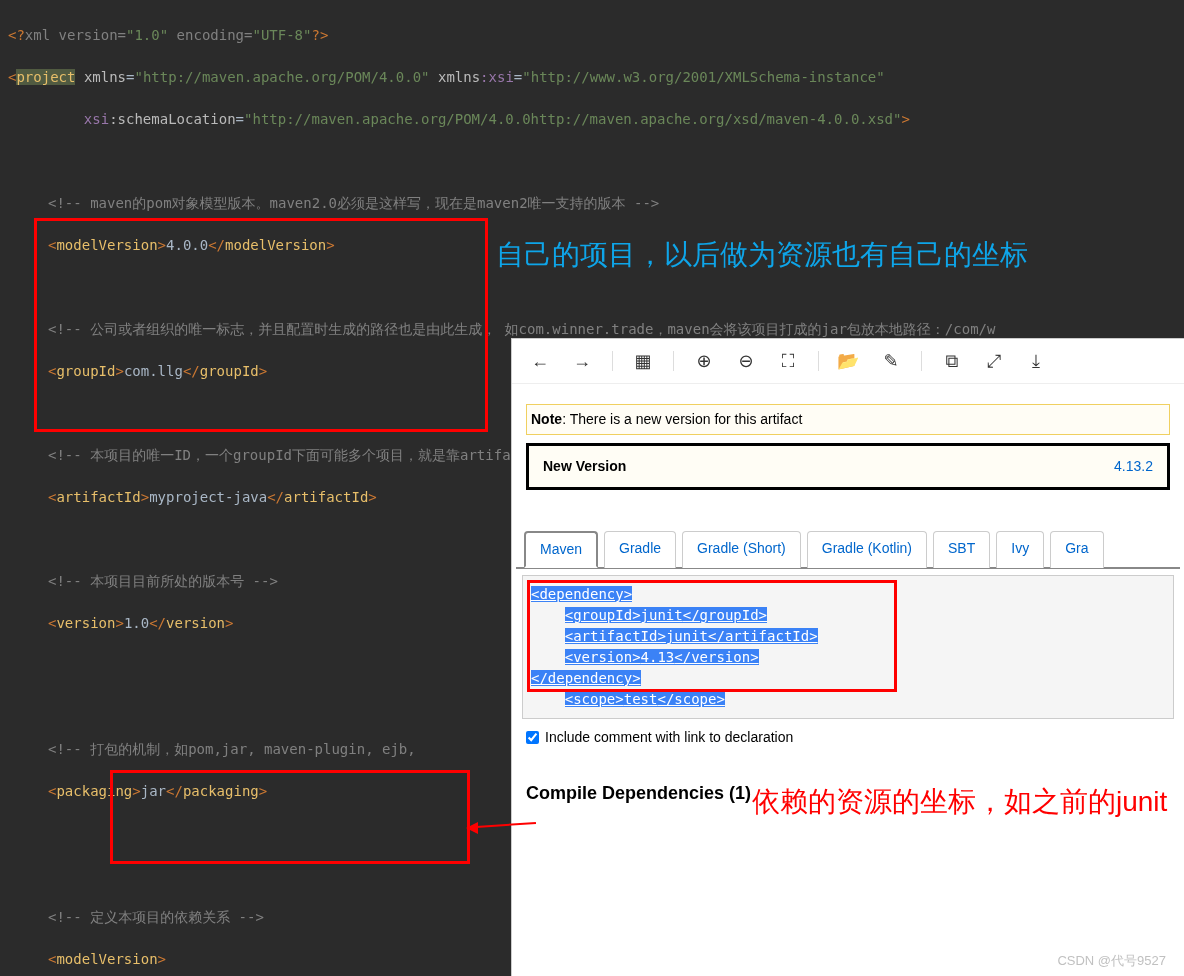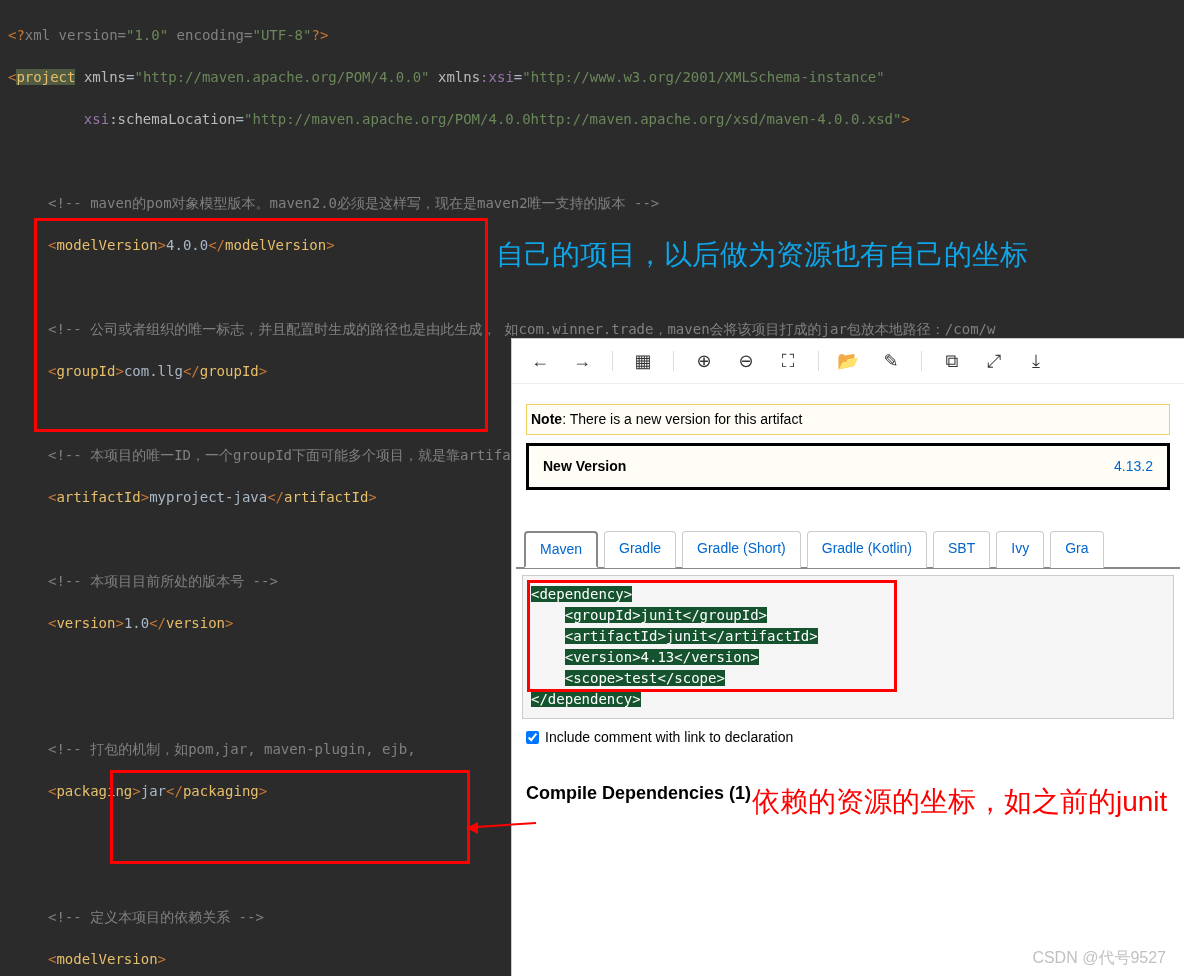--- a/index.html
+++ b/index.html
@@ -143,21 +143,21 @@
 .snippet-box {
   margin: 6px 10px;
   background: #f5f5f5;
   border: 1px solid #ccc;
   padding: 8px;
   font-family: 'Consolas', monospace;
   font-size: 14px;
   line-height: 1.5;
   position: relative;
 }
-.sel-bg { background: #14532d; color: #fff; }
+.sel-bg { background: #3b82f6; color: #fff; text-decoration: underline; }
 .snippet-inner-box {
   position: absolute;
   border: 3px solid #ff0000;
   top: 4px;
   left: 4px;
   width: 370px;
   height: 112px;
 }
 .checkbox-row {
   display: flex;
@@ -168,21 +168,21 @@
 .compile-title {
   margin: 32px 14px 0 14px;
   font-size: 18px;
   font-weight: bold;
 }
 .watermark {
   position: absolute;
   bottom: 6px;
   right: 18px;
   color: rgba(150,150,150,0.6);
-  font-size: 16px;
+  font-size: 13px;
   font-family: Arial, sans-serif;
   z-index: 20;
 }
 </style>
 </head>
 <body>
 
 <div class="code-area">
 <div class="line"><span class="xml-decl"><span class="tag-punct">&lt;?</span>xml version=<span class="attr-val">"1.0"</span> encoding=<span class="attr-val">"UTF-8"</span><span class="tag-punct">?&gt;</span></span></div>
 <div class="line"><span class="tag-punct">&lt;</span><span class="tag-name highlight-tag">project</span> <span class="attr-name">xmlns</span>=<span class="attr-val">"<span>http://maven.apache.org/POM/4.0.0</span>"</span> <span class="attr-name">xmlns</span><span class="ns-prefix">:xsi</span>=<span class="attr-val">"<span>http://www.w3.org/2001/XMLSchema-instance</span>"</span></div>
@@ -263,22 +263,22 @@
     <div class="tab">Ivy</div>
     <div class="tab">Gra</div>
   </div>
 
   <div class="snippet-box">
     <div class="snippet-inner-box"></div>
     <div><span class="sel-bg">&lt;dependency&gt;</span></div>
     <div>&nbsp;&nbsp;&nbsp;&nbsp;<span class="sel-bg"><span>&lt;groupId&gt;</span><span>junit</span><span>&lt;/groupId&gt;</span></span></div>
     <div>&nbsp;&nbsp;&nbsp;&nbsp;<span class="sel-bg"><span>&lt;artifactId&gt;</span><span>junit</span><span>&lt;/artifactId&gt;</span></span></div>
     <div>&nbsp;&nbsp;&nbsp;&nbsp;<span class="sel-bg"><span>&lt;version&gt;</span><span>4.13</span><span>&lt;/version&gt;</span></span></div>
+    <div><span class="sel-bg">&lt;/dependency&gt;</span></div>
     <div>&nbsp;&nbsp;&nbsp;&nbsp;<span class="sel-bg"><span>&lt;scope&gt;</span><span>test</span><span>&lt;/scope&gt;</span></span></div>
-    <div><span class="sel-bg">&lt;/dependency&gt;</span></div>
   </div>
 
   <div class="checkbox-row">
     <input type="checkbox" checked="" style="">
     <span>Include comment with link to declaration</span>
   </div>
 
   <div class="compile-title">Compile Dependencies (1)</div>
 </div>
 

